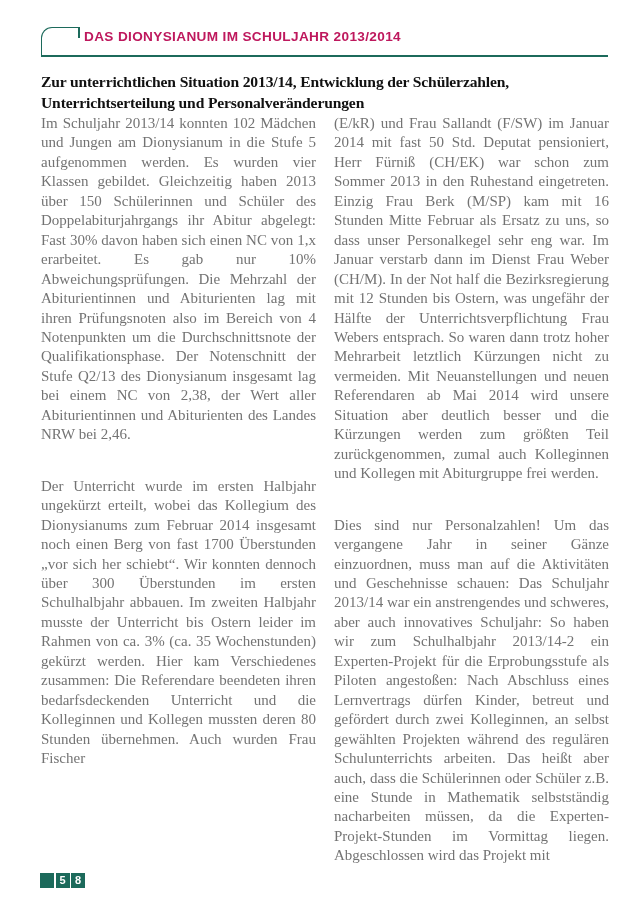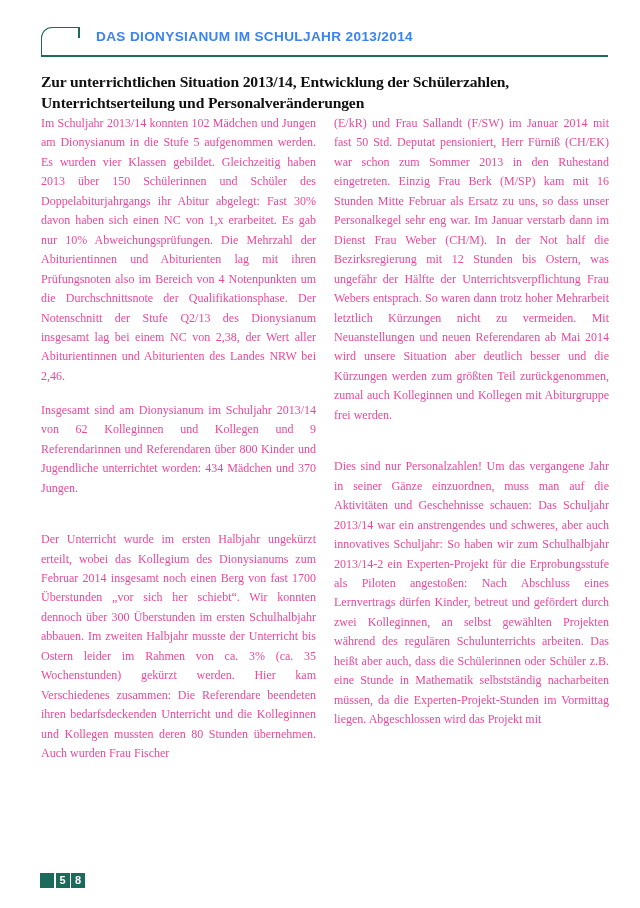--- a/index.html
+++ b/index.html
@@ -45,27 +45,27 @@
   .runhead-mark-tick {
     position: absolute;
     left: 38px;
     top: 3px;
     width: 1.6px;
     height: 11px;
     background: #1c6a5b;
   }
   .runhead-title {
     position: absolute;
-    left: 56px;
+    left: 44px;
     top: 5px;
     font-family: "Liberation Sans", "DejaVu Sans", sans-serif;
     font-weight: bold;
     font-size: 13.6px;
     letter-spacing: 0.35px;
-    color: #3b82f6;
+    color: #be185d;
     white-space: nowrap;
   }
   .runhead-rule {
     position: absolute;
     left: 1px;
     top: 31px;
     width: 567px;
     height: 1.6px;
     background: #1c6a5b;
   }
@@ -94,26 +94,26 @@
     height: 748px;
     display: flex;
     gap: 18px;
   }
   .col {
     width: 275px;
     flex: 0 0 275px;
   }
   .col p {
     margin: 0 0 14.5px 0;
-    font-size: 12px;
+    font-size: 15px;
     line-height: 19.45px;
     text-align: justify;
     text-justify: inter-word;
     hyphens: manual;
-    color: #ec4899;
+    color: #737373;
   }
   .col p:last-child {
     margin-bottom: 0;
     margin-top: 32px;
   }
 
   
   .folio {
     position: absolute;
     left: 40px;
@@ -152,21 +152,20 @@
     <div class="runhead-title">DAS DIONYSIANUM IM SCHULJAHR 2013/2014</div>
     <div class="runhead-rule"></div>
   </div>
 
   <h1 class="article-title">Zur unterrichtlichen Situation 2013/14, Entwicklung der Schülerzahlen, Unterrichtserteilung und Personalveränderungen</h1>
 
   <div class="columns">
 
     <div class="col">
       <p>Im Schuljahr 2013/14 konnten 102 Mädchen und Jungen am Dionysianum in die Stufe 5 aufgenommen werden. Es wurden vier Klassen gebildet. Gleichzeitig haben 2013 über 150 Schülerinnen und Schüler des Doppelabiturjahrgangs ihr Abitur abgelegt: Fast 30% davon haben sich einen NC von 1,x erarbeitet. Es gab nur 10% Abweichungsprüfungen. Die Mehrzahl der Abiturientinnen und Abiturienten lag mit ihren Prüfungsnoten also im Bereich von 4 Notenpunkten um die Durchschnittsnote der Qualifikationsphase. Der Notenschnitt der Stufe Q2/13 des Dionysianum insgesamt lag bei einem NC von 2,38, der Wert aller Abiturientinnen und Abiturienten des Landes NRW bei 2,46.</p>
-      <p>Insgesamt sind am Dionysianum im Schuljahr 2013/14 von 62 Kolleginnen und Kollegen und 9 Referendarinnen und Referendaren über 800 Kinder und Jugendliche unterrichtet worden: 434 Mädchen und 370 Jungen.</p>
       <p>Der Unterricht wurde im ersten Halbjahr ungekürzt erteilt, wobei das Kollegium des Dionysianums zum Februar 2014 insgesamt noch einen Berg von fast 1700 Überstunden „vor sich her schiebt“. Wir konnten dennoch über 300 Überstunden im ersten Schulhalbjahr abbauen. Im zweiten Halbjahr musste der Unterricht bis Ostern leider im Rahmen von ca. 3% (ca. 35 Wochenstunden) gekürzt werden. Hier kam Verschiedenes zusammen: Die Referendare beendeten ihren bedarfsdeckenden Unterricht und die Kolleginnen und Kollegen mussten deren 80 Stunden übernehmen. Auch wurden Frau Fischer</p>
     </div>
 
     <div class="col">
       <p>(E/kR) und Frau Sallandt (F/SW) im Januar 2014 mit fast 50 Std. Deputat pensioniert, Herr Fürniß (CH/EK) war schon zum Sommer 2013 in den Ruhestand eingetreten. Einzig Frau Berk (M/SP) kam mit 16 Stunden Mitte Februar als Ersatz zu uns, so dass unser Personalkegel sehr eng war. Im Januar verstarb dann im Dienst Frau Weber (CH/M). In der Not half die Bezirksregierung mit 12 Stunden bis Ostern, was ungefähr der Hälfte der Unterrichtsverpflichtung Frau Webers entsprach. So waren dann trotz hoher Mehrarbeit letztlich Kürzungen nicht zu vermeiden. Mit Neuanstellungen und neuen Referendaren ab Mai 2014 wird unsere Situation aber deutlich besser und die Kürzungen werden zum größten Teil zurückgenommen, zumal auch Kolleginnen und Kollegen mit Abiturgruppe frei werden.</p>
       <p>Dies sind nur Personalzahlen! Um das vergangene Jahr in seiner Gänze einzuordnen, muss man auf die Aktivitäten und Geschehnisse schauen: Das Schuljahr 2013/14 war ein anstrengendes und schweres, aber auch innovatives Schuljahr: So haben wir zum Schulhalbjahr 2013/14-2 ein Experten-Projekt für die Erprobungsstufe als Piloten angestoßen: Nach Abschluss eines Lernvertrags dürfen Kinder, betreut und gefördert durch zwei Kolleginnen, an selbst gewählten Projekten während des regulären Schulunterrichts arbeiten. Das heißt aber auch, dass die Schülerinnen oder Schüler z.B. eine Stunde in Mathematik selbstständig nacharbeiten müssen, da die Experten-Projekt-Stunden im Vormittag liegen. Abgeschlossen wird das Projekt mit</p>
     </div>
 
   </div>
 

